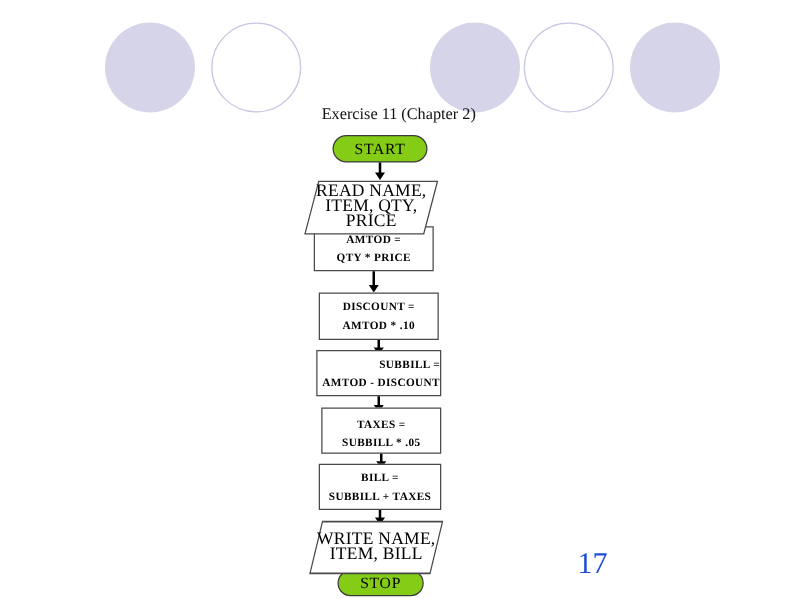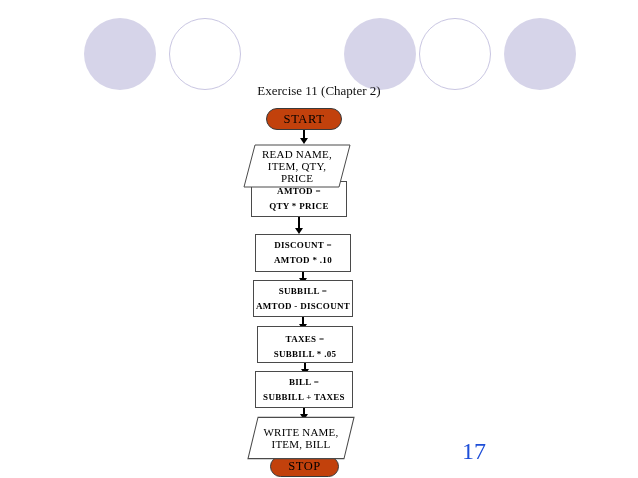--- a/index.html
+++ b/index.html
@@ -104,38 +104,38 @@
     justify-content: center;
   }
   .fc-node .fc-line {
     display: block;
     white-space: nowrap;
   }
 
   .fc-terminal {
     border: 1px solid #3a3a3a;
     border-radius: 999px;
-    background: #c2410c;
+    background: #84cc16;
     font-size: 12.5px;
     letter-spacing: 0.6px;
   }
 
   .fc-process {
     border: 1px solid #4a4a4a;
     background: #ffffff;
     font-size: 9px;
     letter-spacing: 0.3px;
   }
   .fc-process .fc-line { line-height: 15px; font-weight: bold; }
 
   
   .fc-io {
     background: transparent;
     border: none;
-    font-size: 11px;
+    font-size: 14px;
     letter-spacing: 0.2px;
   }
   .fc-io .fc-line { line-height: 12px; position: relative; z-index: 2; }
   .fc-io-shape {
     position: absolute;
     left: 0; top: 0;
     width: 100%;
     height: 100%;
     z-index: 1;
   }
@@ -217,21 +217,21 @@
     <div class="fc-node fc-process" style="left:255px; top:130px; width:96px; height:38px;">
       <span class="fc-line">DISCOUNT =</span>
       <span class="fc-line">AMTOD * .10</span>
     </div>
 
     <div class="fc-conn" style="left:255px; top:168px; width:96px; height:12px;">
       <div class="stem" style="height:7px;"></div>
         <div class="head"></div>
     </div>
 
-    <div class="fc-node fc-process" style="left:253px; top:176px; width:100px; height:37px;">
+    <div class="fc-node fc-process" style="left:253px; top:176px; width:100px; height:37px;align-items:flex-end;">
       <span class="fc-line">SUBBILL =</span>
       <span class="fc-line">AMTOD - DISCOUNT</span>
     </div>
 
     <div class="fc-conn" style="left:253px; top:213px; width:100px; height:13px;">
       <div class="stem" style="height:8px;"></div>
         <div class="head"></div>
     </div>
 
     <div class="fc-node fc-process" style="left:257px; top:222px; width:96px; height:37px;justify-content:flex-end;">

